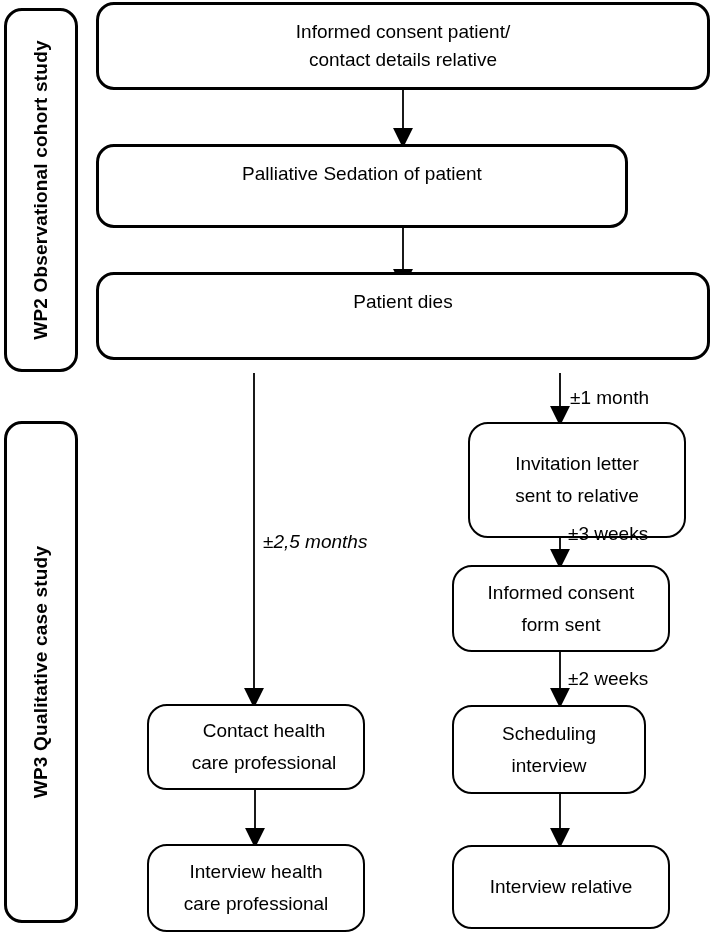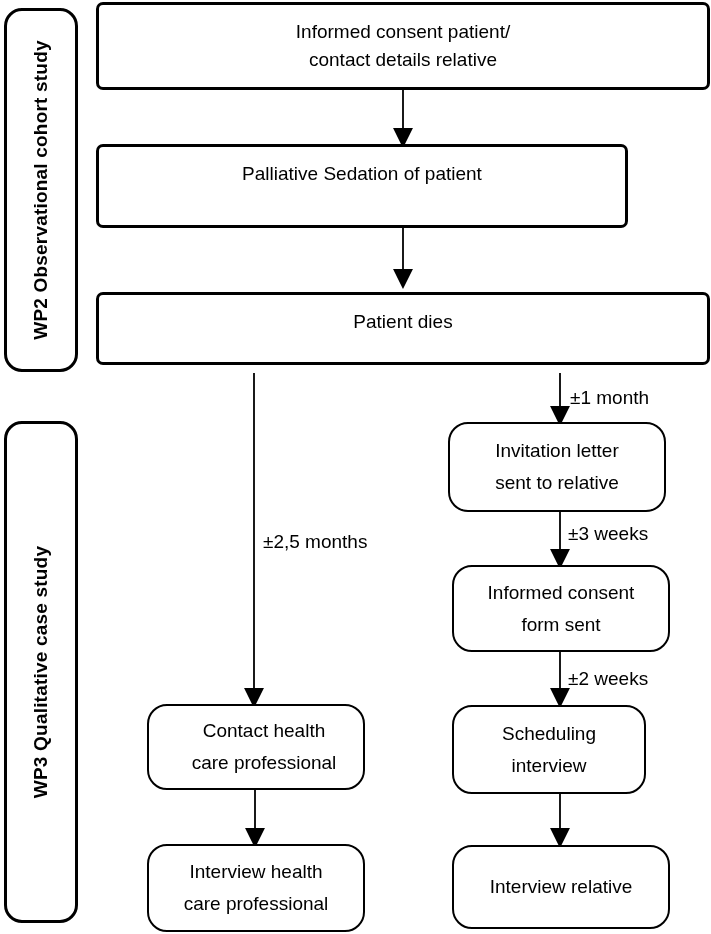--- a/index.html
+++ b/index.html
@@ -48,21 +48,21 @@
     box-sizing: border-box;
     display: flex;
     align-items: center;
     justify-content: center;
     text-align: center;
     font-size: 19px;
     line-height: 32px;
   }
   .node.wide {
     border-width: 3px;
-    border-radius: 7px;
+    border-radius: 18px;
     line-height: 28px;
   }
   .node.top-pad {
     align-items: flex-start;
     padding-top: 13px;
   }
   .node-text {
     white-space: pre-line;
   }
   .edge-label {
@@ -113,25 +113,25 @@
     <span class="sidebar-label">WP3 Qualitative case study</span>
   </div>
 
   <div class="node wide" style="left:96px; top:2px; width:614px; height:88px;">
     <span class="node-text">Informed consent patient/
 contact details relative</span>
   </div>
   <div class="node wide top-pad" style="left:96px; top:144px; width:532px; height:84px;">
     <span class="node-text">Palliative Sedation of patient</span>
   </div>
-  <div class="node wide top-pad" style="left:96px; top:292px; width:614px; height:73px;">
+  <div class="node wide top-pad" style="left:96px; top:272px; width:614px; height:88px;">
     <span class="node-text">Patient dies</span>
   </div>
 
-  <div class="node" style="left:448px; top:422px; width:218px; height:90px;">
+  <div class="node" style="left:468px; top:422px; width:218px; height:116px;">
     <span class="node-text">Invitation letter
 sent to relative</span>
   </div>
   <div class="node" style="left:452px; top:565px; width:218px; height:87px;">
     <span class="node-text">Informed consent
 form sent</span>
   </div>
   <div class="node" style="left:452px; top:705px; width:194px; height:89px;">
     <span class="node-text">Scheduling
 interview</span>
@@ -145,15 +145,15 @@
 care professional</span>
   </div>
   <div class="node" style="left:147px; top:844px; width:218px; height:88px;">
     <span class="node-text">Interview health
 care professional</span>
   </div>
 
   <div class="edge-label" style="left:570px; top:387px;">±1 month</div>
   <div class="edge-label" style="left:568px; top:523px;">±3 weeks</div>
   <div class="edge-label" style="left:568px; top:668px;">±2 weeks</div>
-  <div class="edge-label" style="left:263px; top:531px;">±2,5 months</div>
+  <div class="edge-label" style="left:263px; top:531px;font-style:italic;">±2,5 months</div>
 
 </div>
 
 </body></html>

